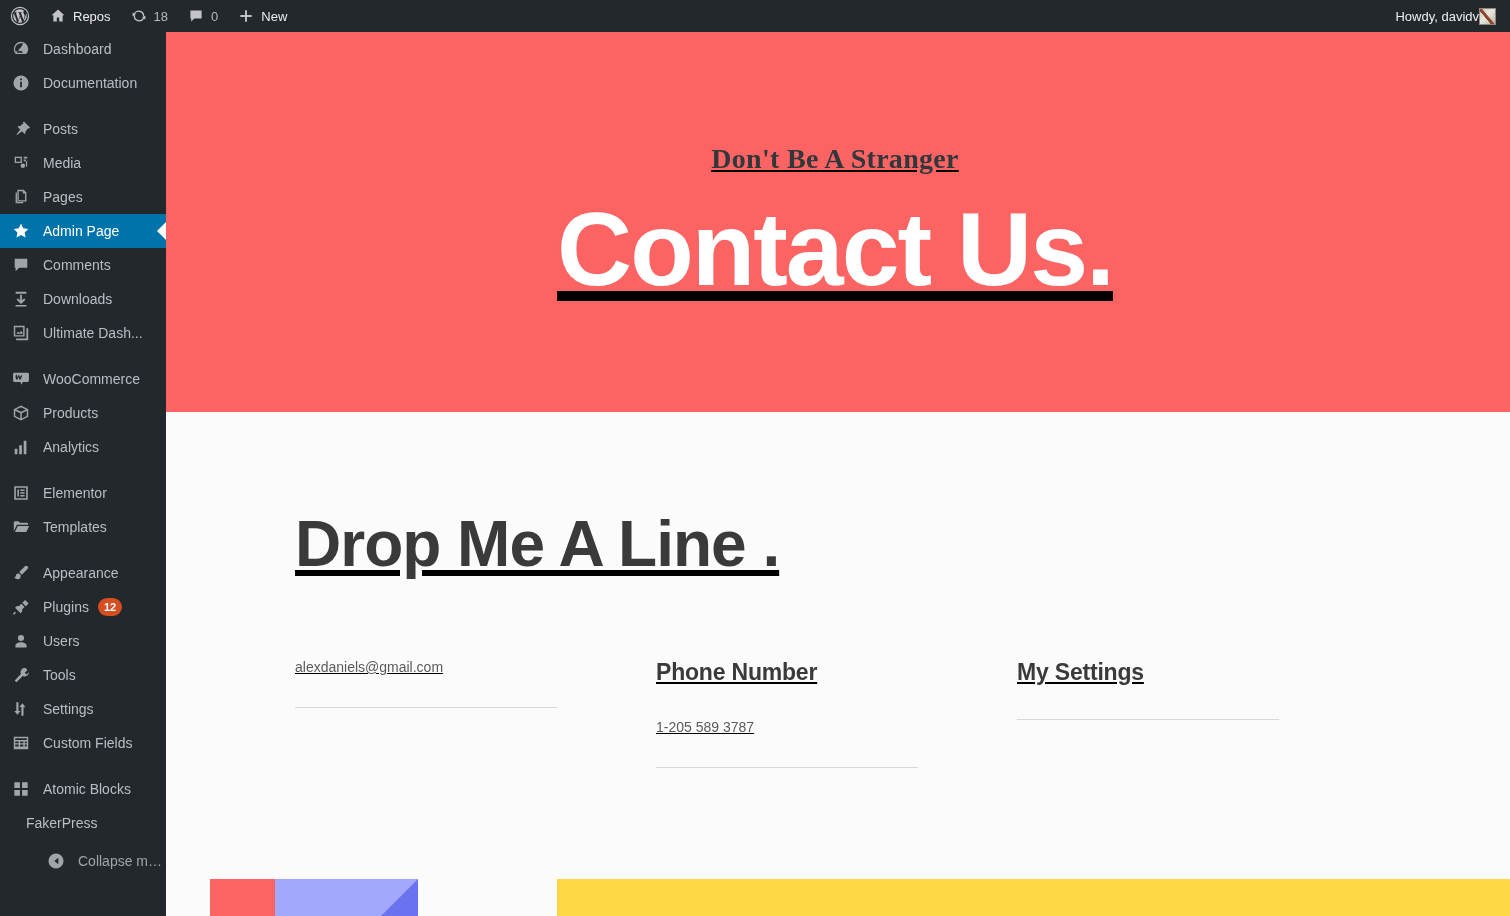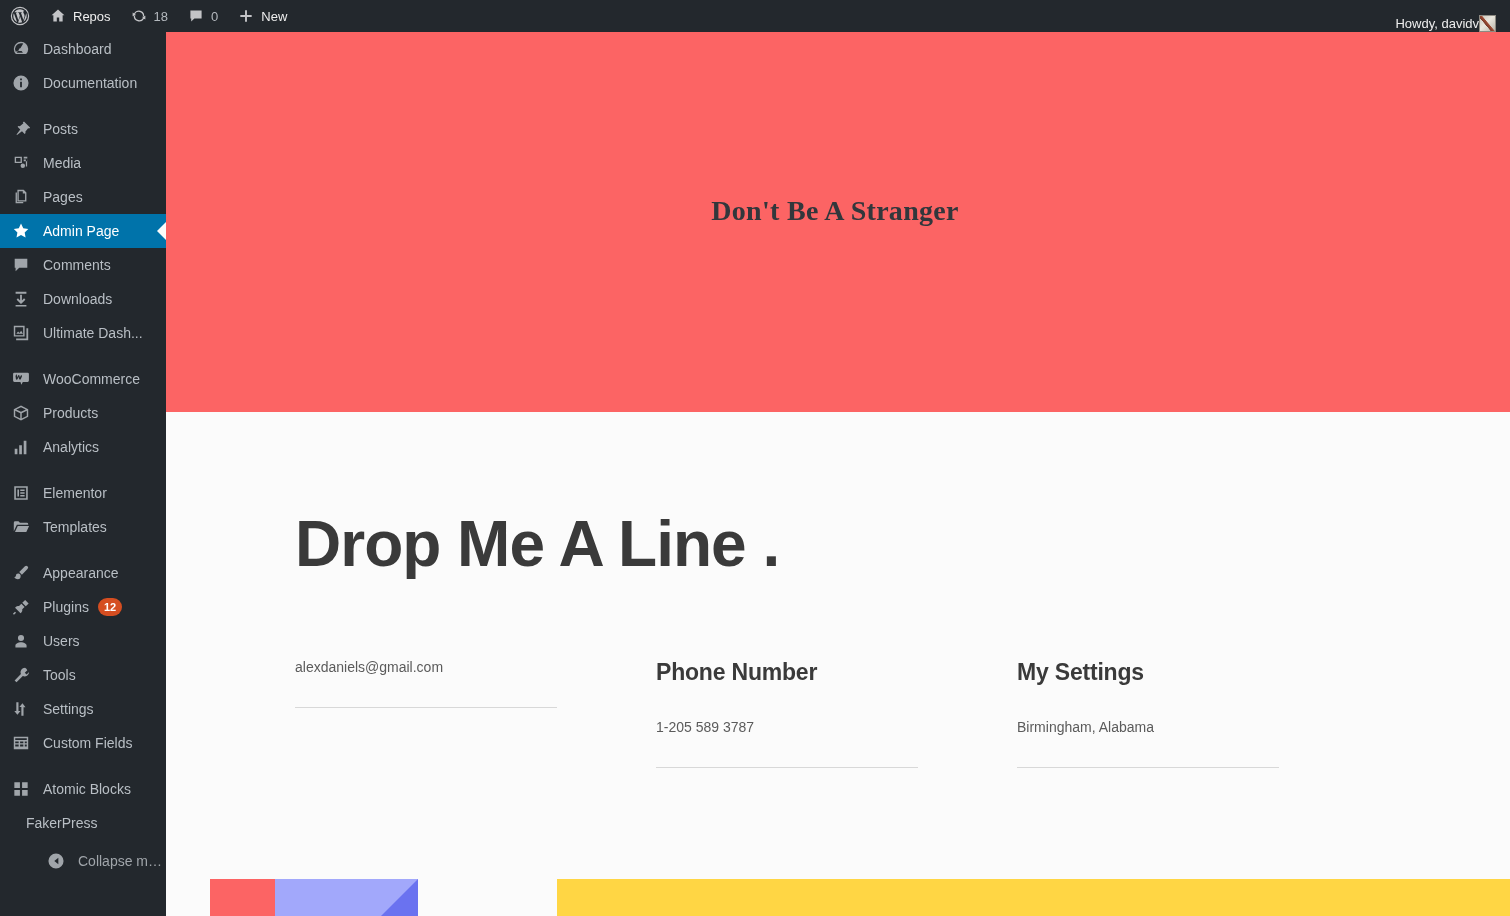--- a/index.html
+++ b/index.html
@@ -8,21 +8,21 @@
     font-family:"Liberation Sans", sans-serif;
     background:#fbfbfb;
     overflow:hidden;
   }
   body { position:relative; }
 
   
   #adminbar {
     position:absolute; top:0; left:0; width:1510px; height:32px;
     background:#23282d; color:#eee;
-    display:flex; align-items:flex-end;
+    display:flex; align-items:center;
     font-size:13px; z-index:30;
   }
   .ab-item {
     display:flex; align-items:center; gap:7px;
     height:32px; padding:0 10px; color:#eee; white-space:nowrap;
   }
   .ab-item svg { display:block; }
   .ab-count { color:#b4b9be; }
   #adminbar .spacer { flex:1; }
   #ab-user {
@@ -73,21 +73,21 @@
     min-width:20px; height:18px; padding:0 6px; margin-left:9px;
     background:#d54e21; color:#fff;
     border-radius:10px; font-size:11px; font-weight:600;
   }
   #collapse-menu { color:#a0a5aa; margin-top:4px;padding-left:44px; }
 
   
   #content {
     position:absolute; top:32px; left:160px;
     width:1350px; height:884px;
-    background:#fbfbfb; overflow:hidden;
+    background:#fbfbfb; overflow:hidden;text-decoration:underline;
   }
 
   
   #hero {
     height:380px; background:#fc6464;
     display:flex; flex-direction:column;
     align-items:center; justify-content:center;
   }
   #hero-eyebrow {
     font-family:"Liberation Serif", serif;
@@ -387,37 +387,37 @@
       </svg>
     </span>
     <span class="mi-label">Collapse menu</span>
   </div>
 </div>
 
 <div id="content">
 
   <div id="hero">
     <div id="hero-eyebrow">Don't Be A Stranger</div>
+    <div id="hero-title">Contact Us.</div>
   </div>
 
   <div id="section">
     <div id="section-title">Drop Me A Line .</div>
     <div id="contact-cols">
         <div class="contact-col">
           <div class="cc-value">alexdaniels@gmail.com</div>
           <div class="cc-rule"></div>
         </div>
         <div class="contact-col">
           <div class="cc-label">Phone Number</div>
           <div class="cc-value">1-205 589 3787</div>
           <div class="cc-rule"></div>
         </div>
         <div class="contact-col">
           <div class="cc-label">My Settings</div>
-          <div class="cc-value">Birmingham, Alabama</div>
           <div class="cc-rule"></div>
         </div>
       </div>
   </div>
 
   <div id="blocks">
     <div id="block-red"></div>
     <div id="block-blue"></div>
     <div id="block-yellow"></div>
   </div>

